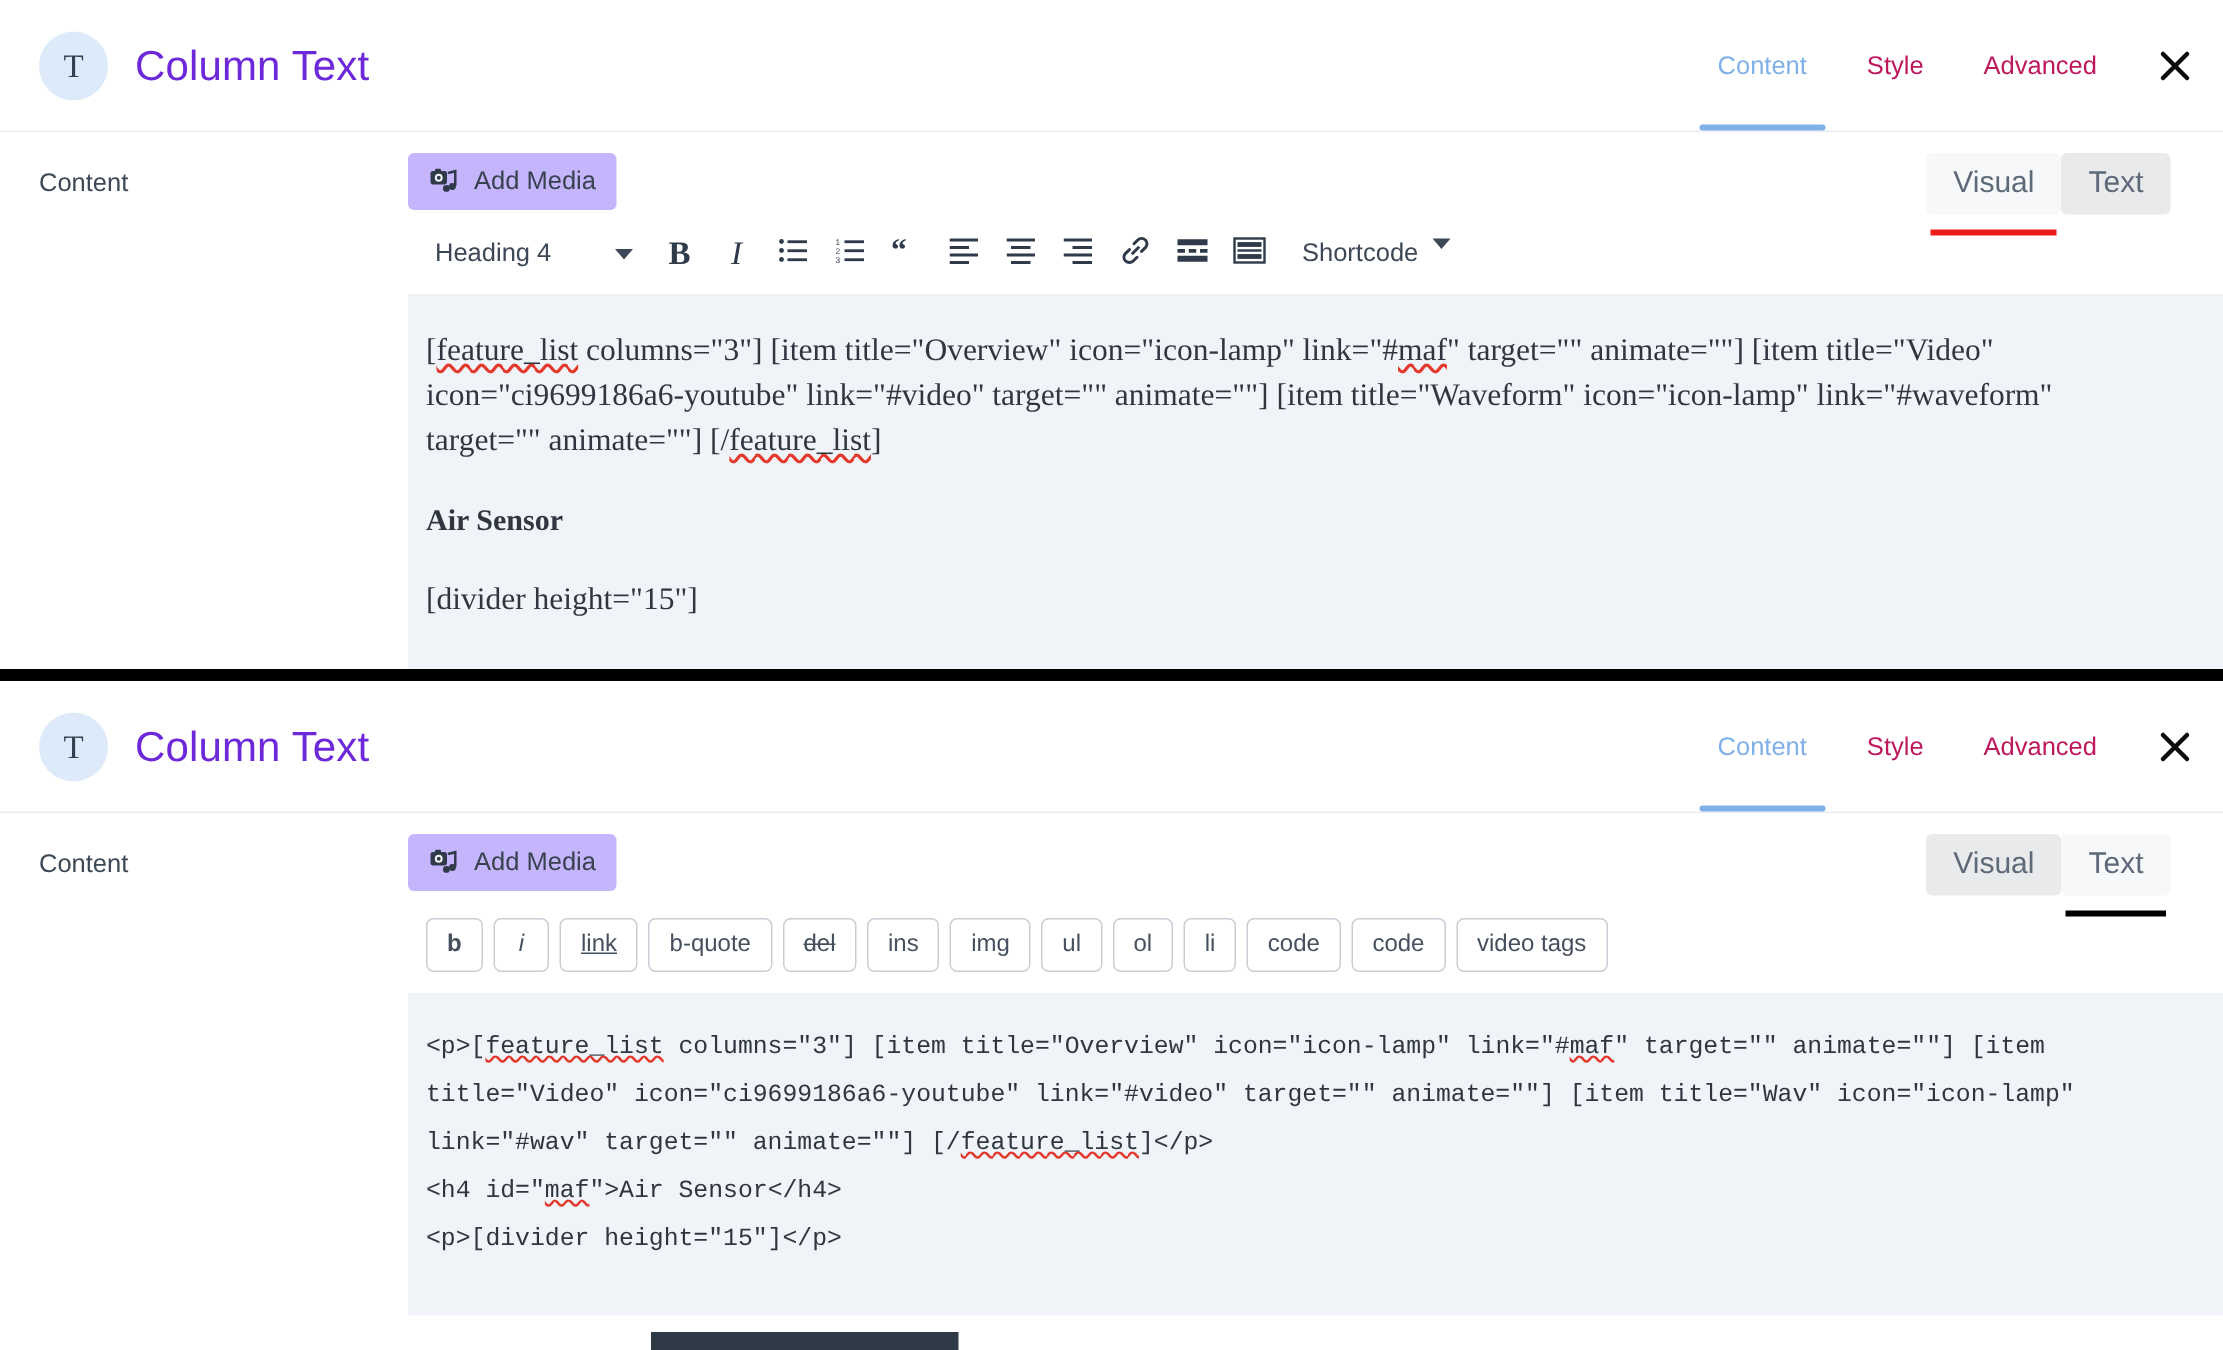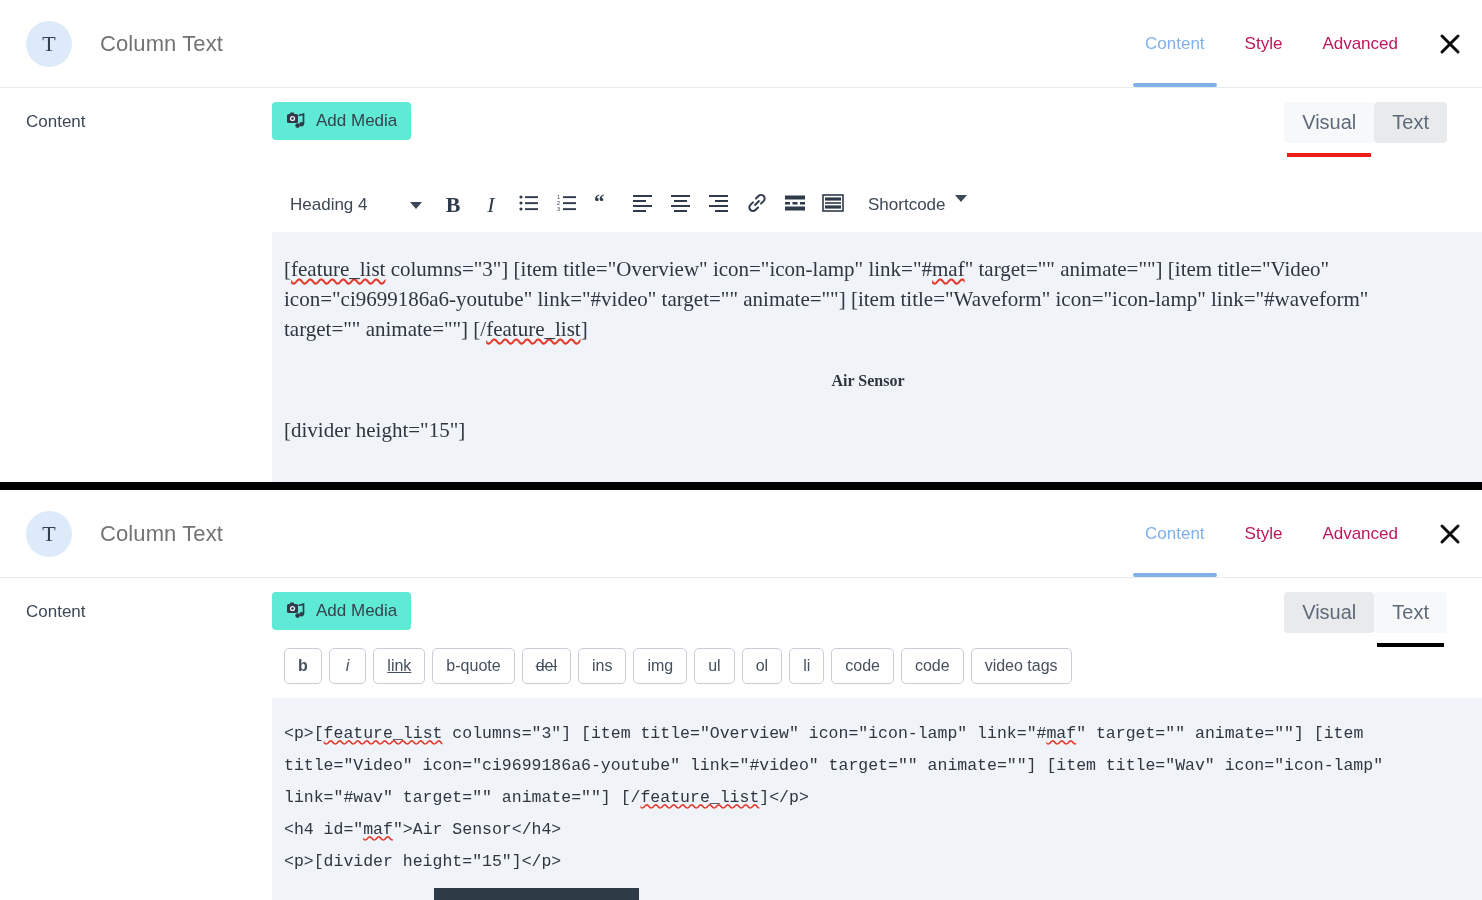--- a/index.html
+++ b/index.html
@@ -31,23 +31,23 @@
     border-radius: 50%;
     background: #ddeaf9;
     margin-left: 26px;
     display: flex; align-items: center; justify-content: center;
     color: #35404f;
     font-family: "Liberation Serif", serif;
     font-size: 22px;
   }
 
   .panel-title {
-    margin-left: 28px;
-    font-size: 22px;
-    color: #737373;
+    margin-left: 18px;
+    font-size: 28px;
+    color: #6d28d9;
     letter-spacing: .1px;
   }
 
   .tabs { margin-left: auto; display: flex; align-items: center; height: 100%; }
 
   .tab {
     font-size: 17px;
     color: #be185d;
     padding: 0 20px;
     height: 100%;
@@ -90,21 +90,21 @@
     align-items: center;
     padding: 14px 0 6px 0;
     position: relative;
     min-height: 56px;
   }
 
   .add-media {
     display: inline-flex;
     align-items: center;
     gap: 10px;
-    background: #5eead4;
+    background: #c4b5fd;
     border-radius: 4px;
     padding: 9px 14px;
     font-size: 17px;
     color: #38424f;
     cursor: pointer;
   }
   .add-media svg { display: block; }
 
   .vt-tabs {
     position: absolute;
@@ -136,21 +136,20 @@
     height: 4px;
     background: #000000;
   }
 
   
   .mce-toolbar {
     display: flex;
     align-items: center;
     gap: 0px;
     padding: 6px 0 10px 12px;
-    margin-top: 36px;
   }
   .format-select {
     display: flex;
     align-items: center;
     width: 150px;
     font-size: 17px;
     color: #3d4755;
     padding-left: 6px;
     cursor: pointer;
   }
@@ -184,25 +183,24 @@
   }
   .visual-area .vtext {
     font-family: "Liberation Serif", serif;
     font-size: 21px;
     line-height: 30px;
     color: #2f3640;
     max-width: 1148px;
   }
   .visual-area h4.vhead {
     font-family: "Liberation Serif", serif;
-    font-size: 16px;
+    font-size: 20px;
     font-weight: bold;
     color: #2f3640;
     margin: 28px 0 0 0;
-    text-align: center;
   }
   .visual-area .vdiv {
     font-family: "Liberation Serif", serif;
     font-size: 21px;
     color: #2f3640;
     margin-top: 28px;
   }
 
   .sp { text-decoration: underline wavy #e33a2e; text-decoration-skip-ink: none; }
 

